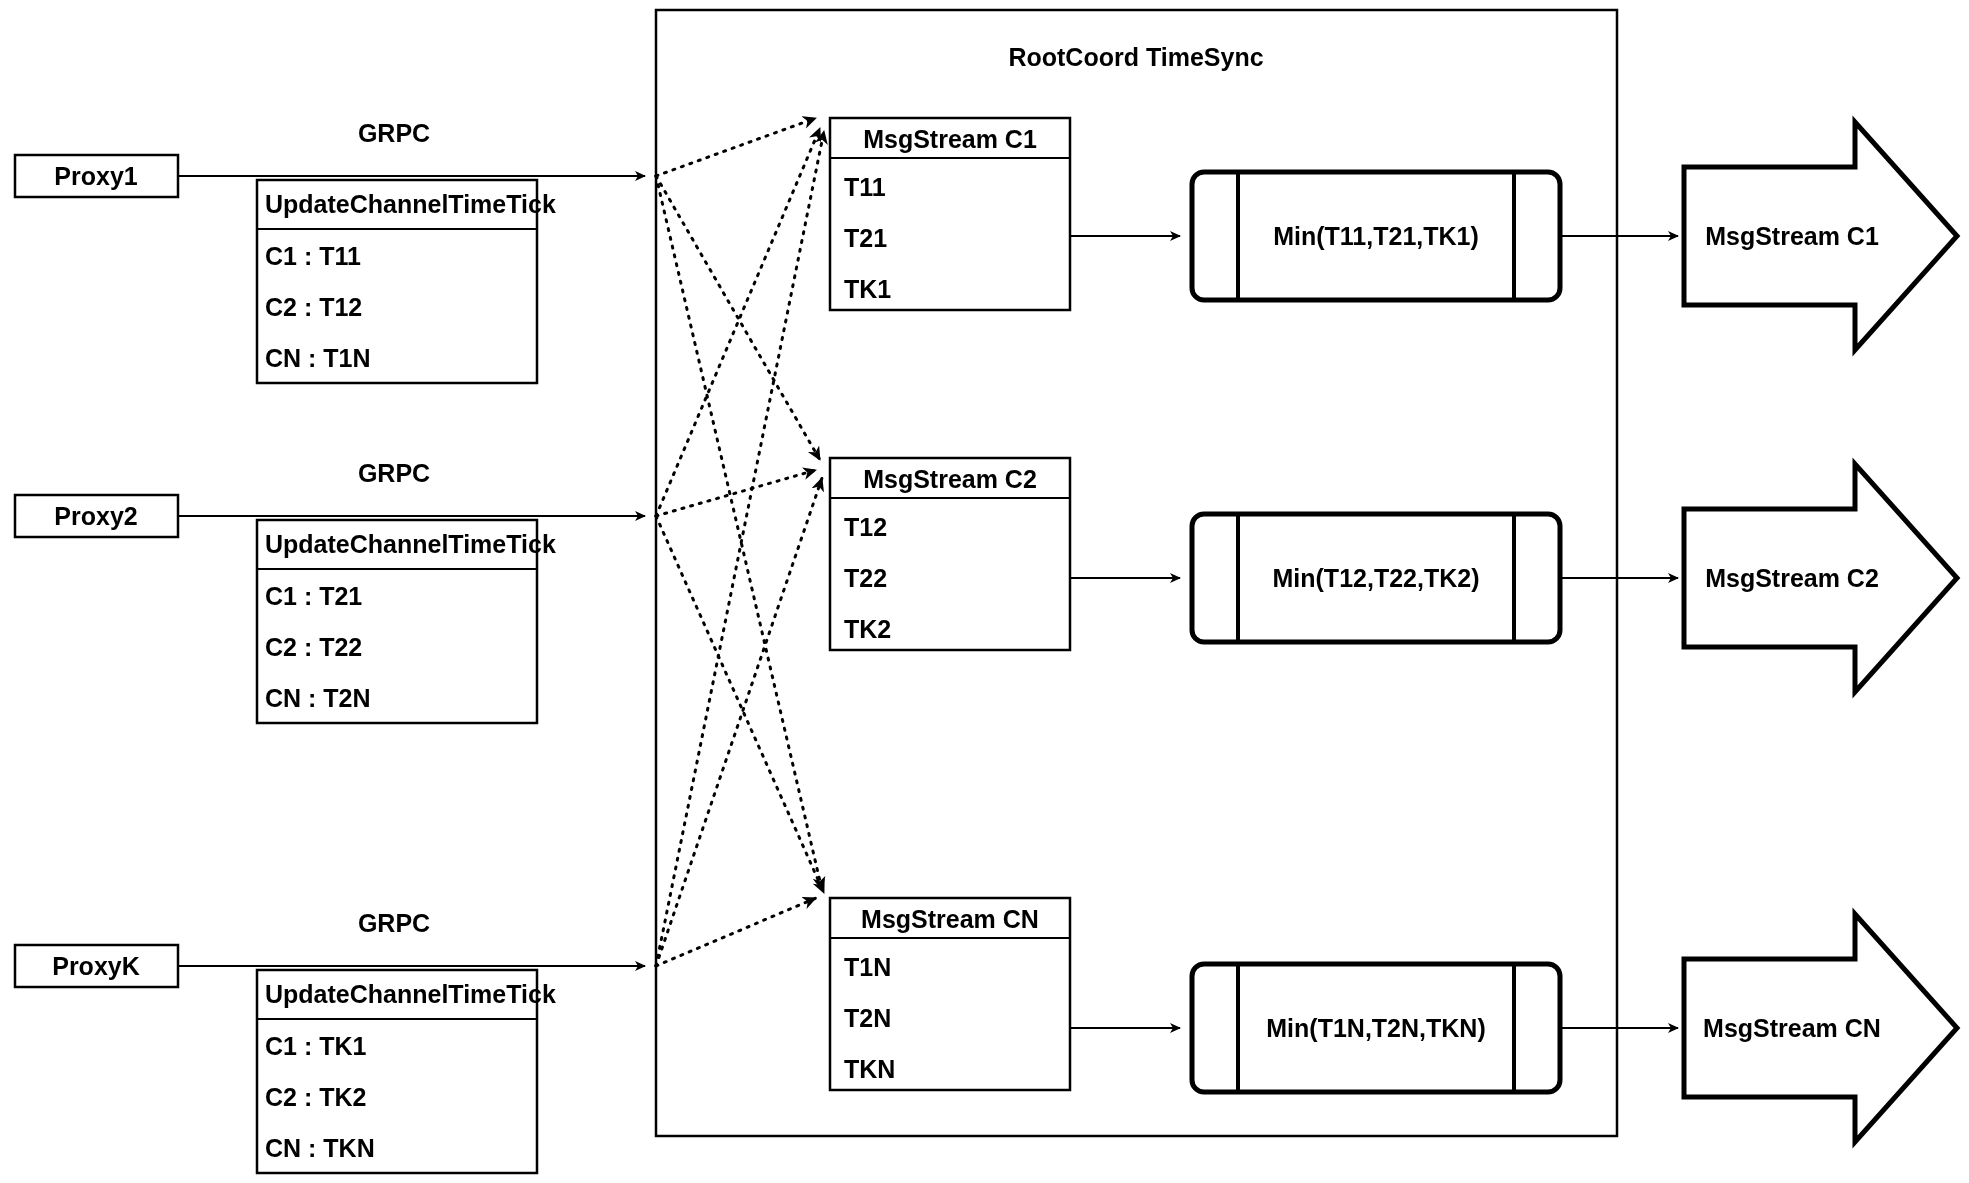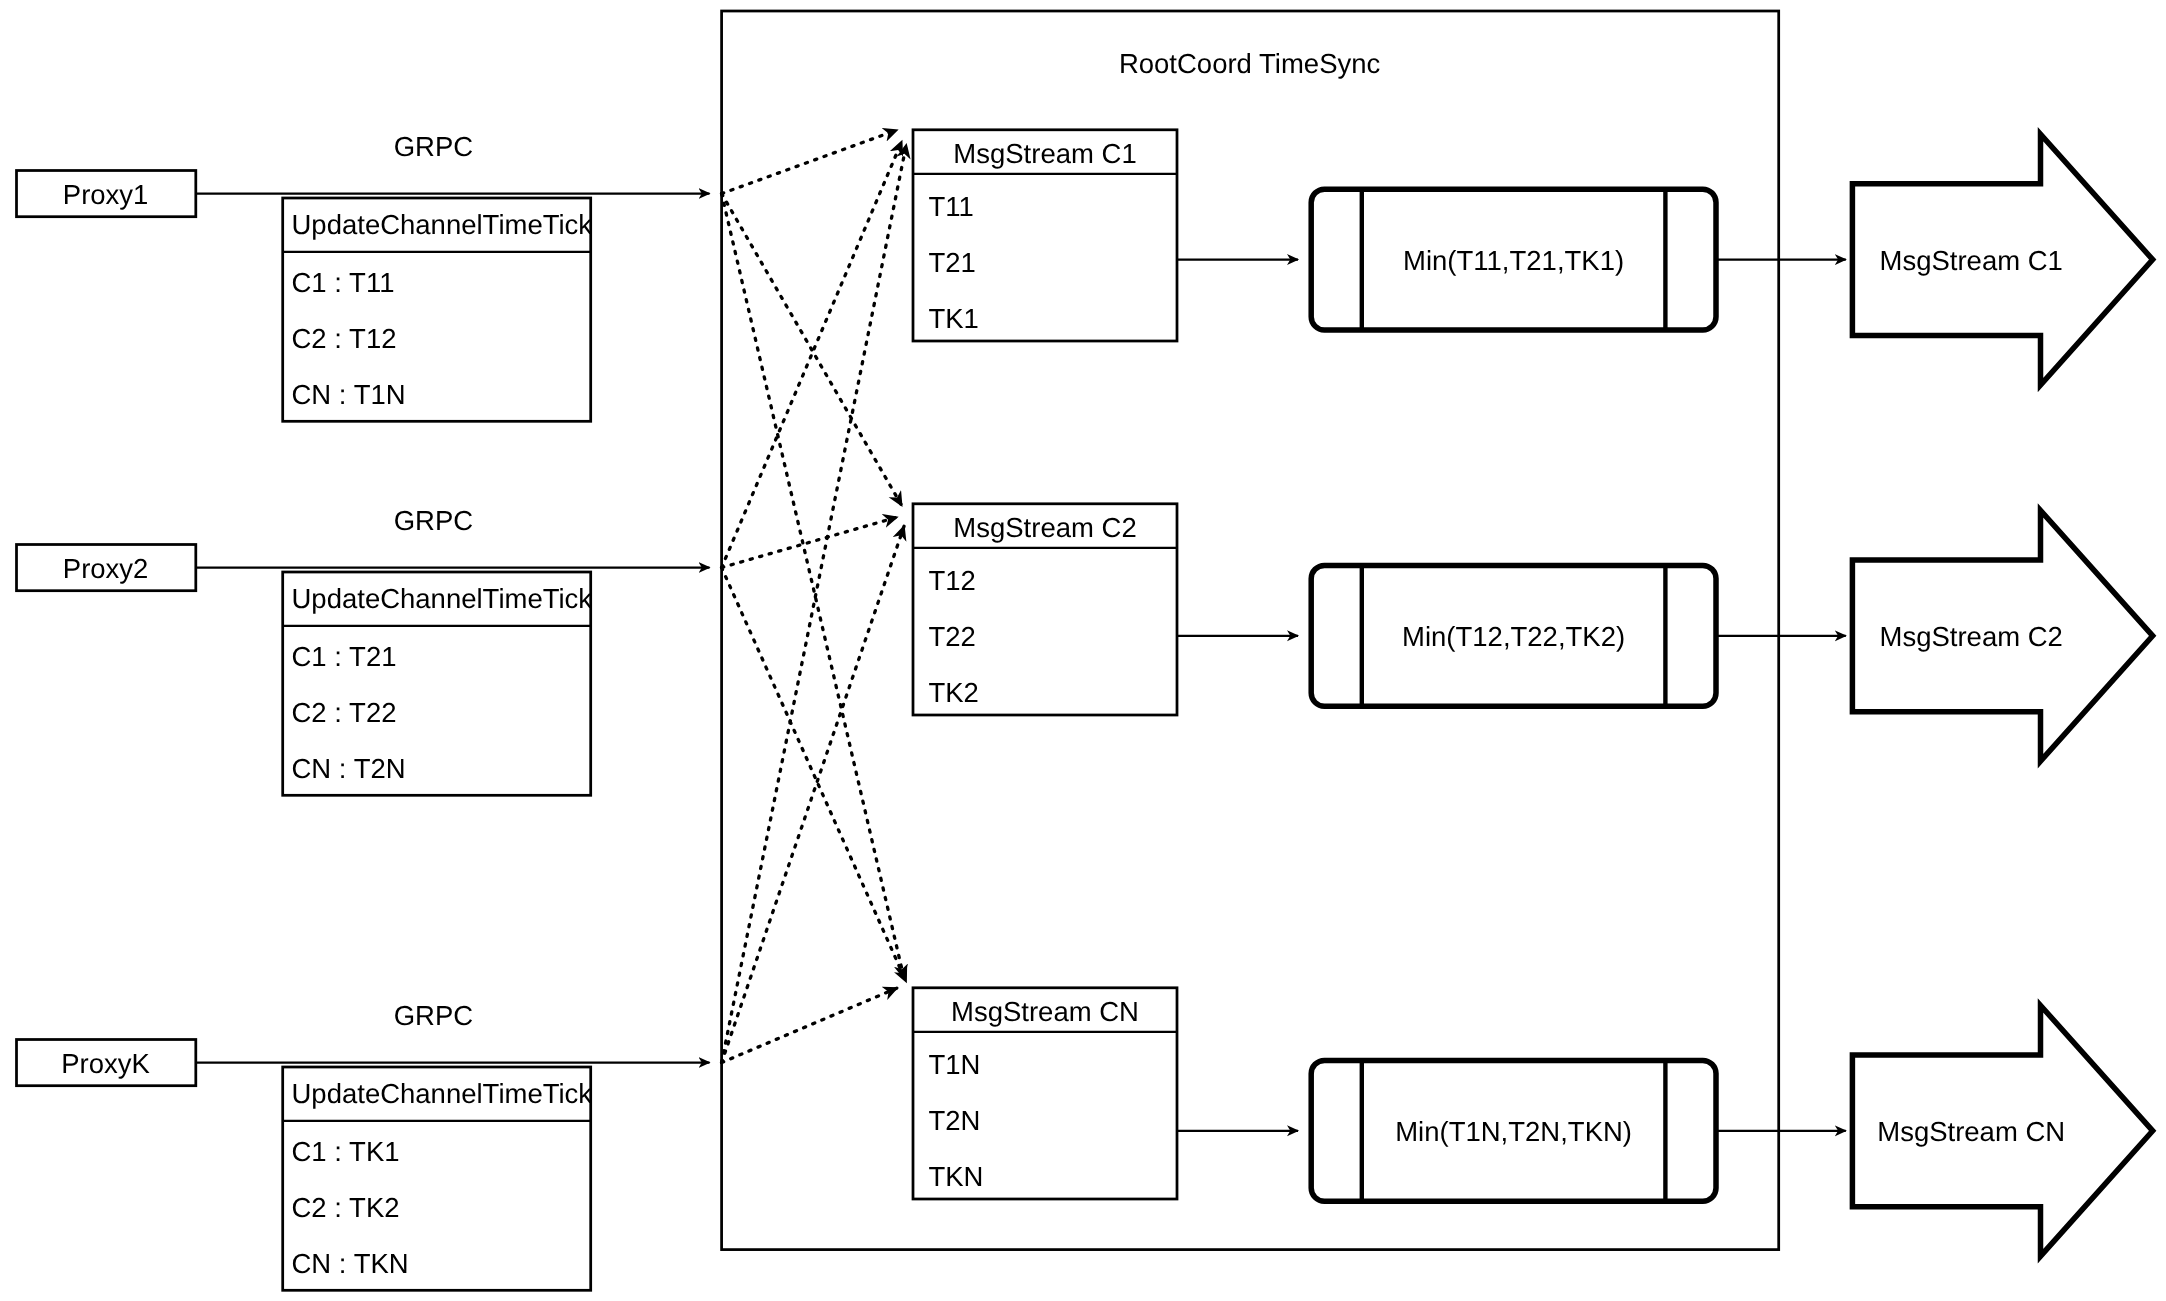--- a/index.html
+++ b/index.html
@@ -1,18 +1,18 @@
 <!DOCTYPE html>
 <html><head>
 <meta charset="utf-8">
 <style>
   html,body{margin:0;padding:0;background:#ffffff;}
   body{width:1969px;height:1183px;overflow:hidden;
        font-family:"Liberation Sans","DejaVu Sans",sans-serif;}
-  #stage{position:relative;width:1969px;height:1183px;}
+  #stage{position:relative;width:1969px;height:1183px;font-weight:bold;}
   svg{position:absolute;left:0;top:0;}
   text{font-family:"Liberation Sans","DejaVu Sans",sans-serif;fill:#000000;}
   .t25{font-size:25px;}
 </style>
 </head>
 <body>
 
 <div id="stage">
 <svg width="1969" height="1183" viewBox="0 0 1969 1183" xmlns="http://www.w3.org/2000/svg">
 

